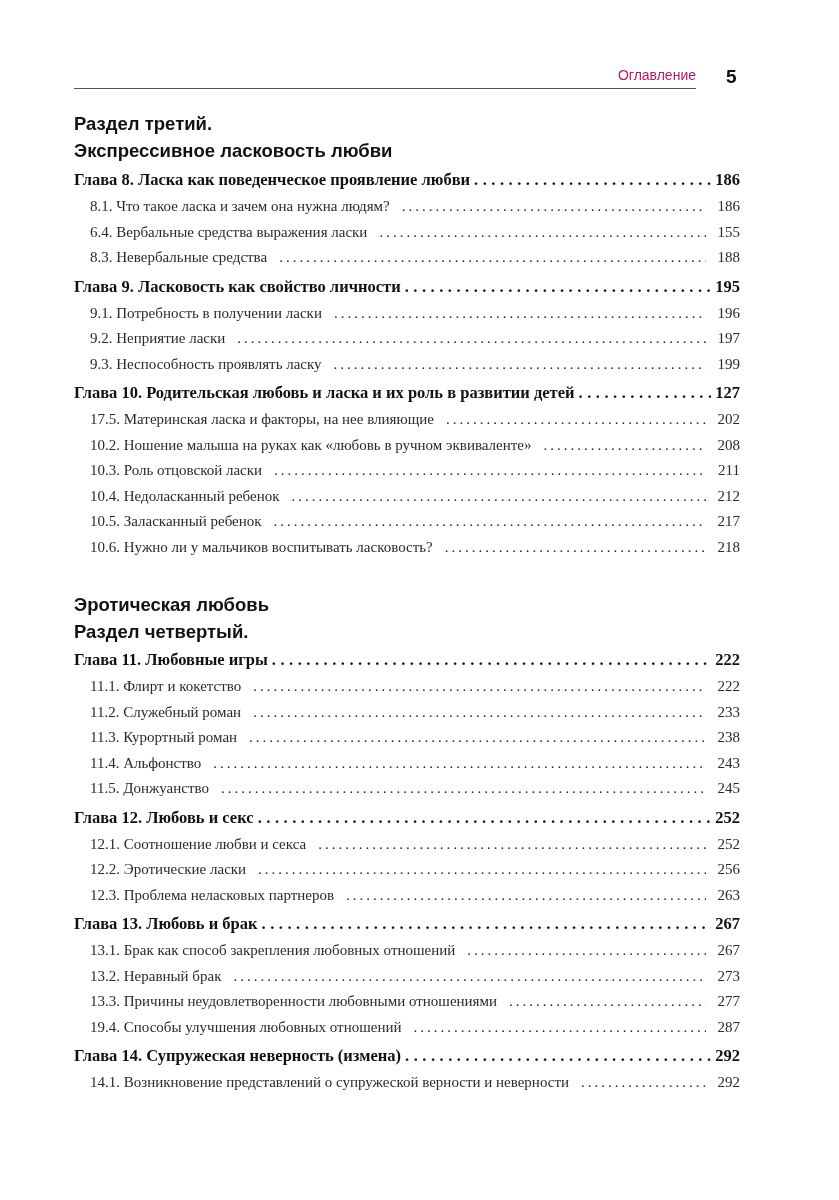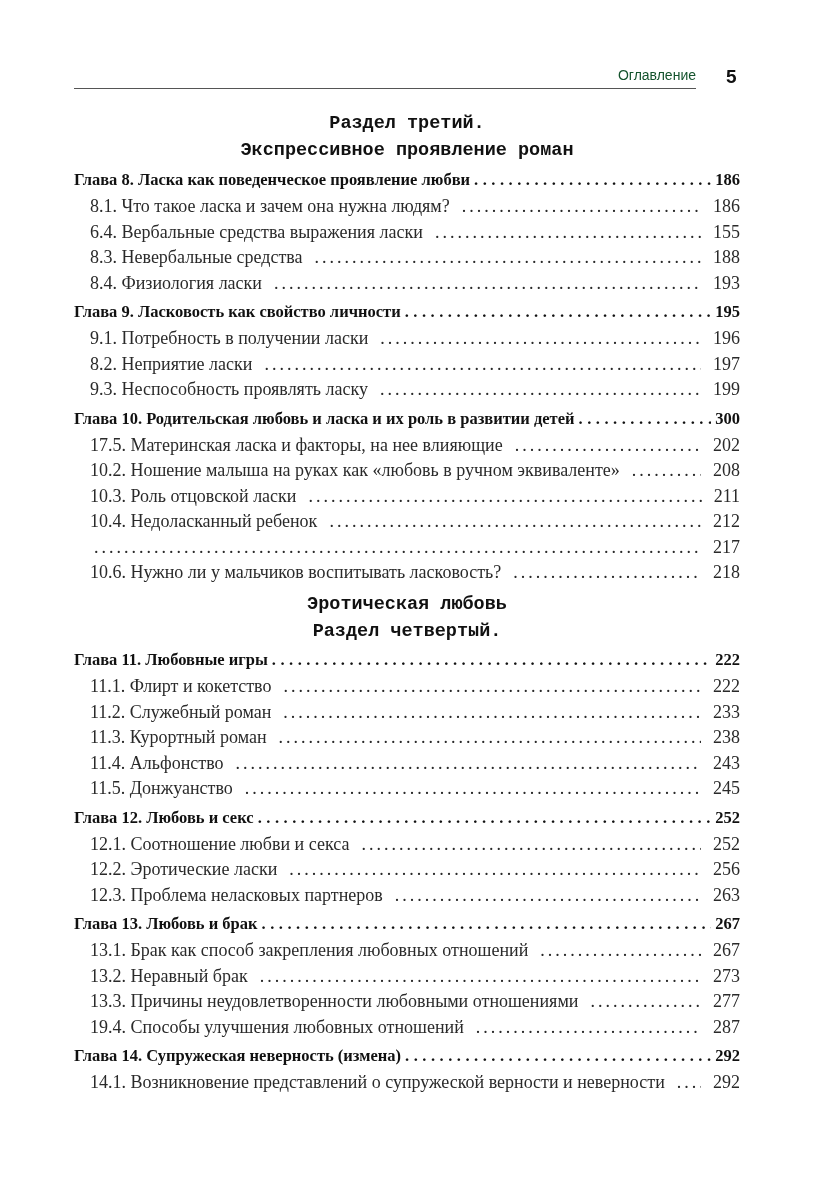--- a/index.html
+++ b/index.html
@@ -1,51 +1,51 @@
 <!DOCTYPE html>
 <html><head>
 <meta charset="utf-8">
 <style>
   html, body { margin: 0; padding: 0; background: #ffffff; }
   body { width: 839px; height: 1200px; position: relative; overflow: hidden; color: #1a1a1a; }
   .page { position: absolute; left: 74px; top: 0; width: 666px; }
   .running-head { position: absolute; left: 0; top: 66px; width: 622px; height: 22px; border-bottom: 1px solid #555; }
-  .running-title { position: absolute; right: 0; top: 1px; font-family: "Liberation Sans", sans-serif; font-size: 14px; color: #14532d; }
+  .running-title { position: absolute; right: 0; top: 1px; font-family: "Liberation Sans", sans-serif; font-size: 14px; color: #be185d; }
   .page-num { position: absolute; left: 652px; top: 66px; font-family: "Liberation Sans", sans-serif; font-weight: bold; font-size: 19px; color: #111; }
-  .section { text-align: center; font-family: Liberation Mono, monospace; font-weight: bold; font-size: 18.5px; line-height: 27px; color: #111; }
+  .section { font-family: Liberation Sans, sans-serif; font-weight: bold; font-size: 18.5px; line-height: 27px; color: #111; }
   .sec1 { position: absolute; left: 0; top: 110px; width: 666px; }
   .sec2 { position: absolute; left: 0; top: 591px; width: 666px; }
   .toc { position: absolute; left: 0; width: 666px; }
   .toc1 { top: 166px; }
   .toc2 { top: 646px; }
   .chapter, .sub { display: flex; align-items: flex-end; font-family: Liberation Serif, serif; white-space: nowrap; overflow: hidden; }
   .chapter { font-weight: bold; font-size: 16.5px; height: 28px; line-height: 28px; color: #111; }
   .chapter + .sub { margin-top: 0; }
-  .sub { font-size: 18px; height: 25.5px; line-height: 25.5px; padding-left: 16px; color: #2a2a2a; gap: 8px; }
+  .sub { font-size: 15px; height: 25.5px; line-height: 25.5px; padding-left: 16px; color: #2a2a2a; gap: 8px; }
   .ttl { flex: 0 0 auto; }
   .dots { flex: 1 1 auto; overflow: hidden; margin: 0 4px; letter-spacing: 3px; }
   .chapter .dots { letter-spacing: 4.5px; }
   .dots::before { content: ". . . . . . . . . . . . . . . . . . . . . . . . . . . . . . . . . . . . . . . . . . . . . . . . . . . . . . . . . . . . . . . . . . . . . . . . . . . . . . . . . . . . . . . . . . . . . . . . . . . . . ."; }
   .chapter .dots::before { content: "....................................................................................................................................................."; }
   .sub .dots::before { content: "............................................................................................................................................................................................."; }
   .pg { flex: 0 0 auto; text-align: right; }
   .gap { height: 2px; }
 </style>
 </head>
 <body>
 
 <div class="page">
   <div class="running-head">
     <span class="running-title">Оглавление</span>
   </div>
   <span class="page-num">5</span>
 
   <div class="section sec1">
     <div>Раздел третий.</div>
-    <div>Экспрессивное проявление роман</div>
+    <div>Экспрессивное ласковость любви</div>
   </div>
   <div class="toc toc1" id="toc-0">
       <div class="chapter">
         <span class="ttl">Глава 8. Ласка как поведенческое проявление любви</span>
         <span class="dots"></span>
         <span class="pg">186</span>
       </div>
       <div class="sub">
         <span class="ttl">8.1. Что такое ласка и зачем она нужна людям?</span>
         <span class="dots"></span>
@@ -54,51 +54,46 @@
       <div class="sub">
         <span class="ttl">6.4. Вербальные средства выражения ласки</span>
         <span class="dots"></span>
         <span class="pg">155</span>
       </div>
       <div class="sub">
         <span class="ttl">8.3. Невербальные средства</span>
         <span class="dots"></span>
         <span class="pg">188</span>
       </div>
-      <div class="sub">
-        <span class="ttl">8.4. Физиология ласки</span>
-        <span class="dots"></span>
-        <span class="pg">193</span>
-      </div>
       <div class="gap"></div>
       <div class="chapter">
         <span class="ttl">Глава 9. Ласковость как свойство личности</span>
         <span class="dots"></span>
         <span class="pg">195</span>
       </div>
       <div class="sub">
         <span class="ttl">9.1. Потребность в получении ласки</span>
         <span class="dots"></span>
         <span class="pg">196</span>
       </div>
       <div class="sub">
-        <span class="ttl">8.2. Неприятие ласки</span>
+        <span class="ttl">9.2. Неприятие ласки</span>
         <span class="dots"></span>
         <span class="pg">197</span>
       </div>
       <div class="sub">
         <span class="ttl">9.3. Неспособность проявлять ласку</span>
         <span class="dots"></span>
         <span class="pg">199</span>
       </div>
       <div class="gap"></div>
       <div class="chapter">
         <span class="ttl">Глава 10. Родительская любовь и ласка и их роль в развитии детей</span>
         <span class="dots"></span>
-        <span class="pg">300</span>
+        <span class="pg">127</span>
       </div>
       <div class="sub">
         <span class="ttl">17.5. Материнская ласка и факторы, на нее влияющие</span>
         <span class="dots"></span>
         <span class="pg">202</span>
       </div>
       <div class="sub">
         <span class="ttl">10.2. Ношение малыша на руках как «любовь в ручном эквиваленте»</span>
         <span class="dots"></span>
         <span class="pg">208</span>
@@ -107,20 +102,21 @@
         <span class="ttl">10.3. Роль отцовской ласки</span>
         <span class="dots"></span>
         <span class="pg">211</span>
       </div>
       <div class="sub">
         <span class="ttl">10.4. Недоласканный ребенок</span>
         <span class="dots"></span>
         <span class="pg">212</span>
       </div>
       <div class="sub">
+        <span class="ttl">10.5. Заласканный ребенок</span>
         <span class="dots"></span>
         <span class="pg">217</span>
       </div>
       <div class="sub">
         <span class="ttl">10.6. Нужно ли у мальчиков воспитывать ласковость?</span>
         <span class="dots"></span>
         <span class="pg">218</span>
       </div>
       <div class="gap"></div>
     </div>

